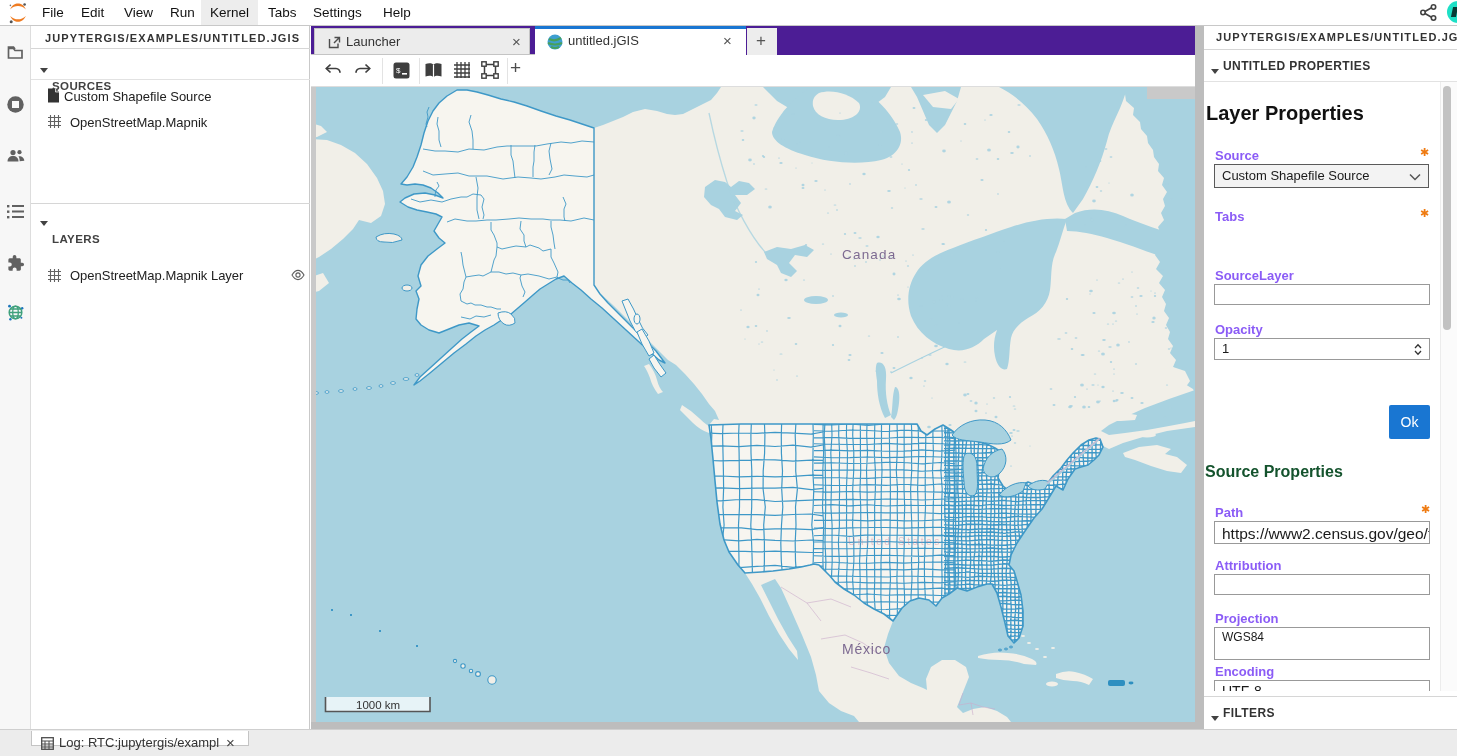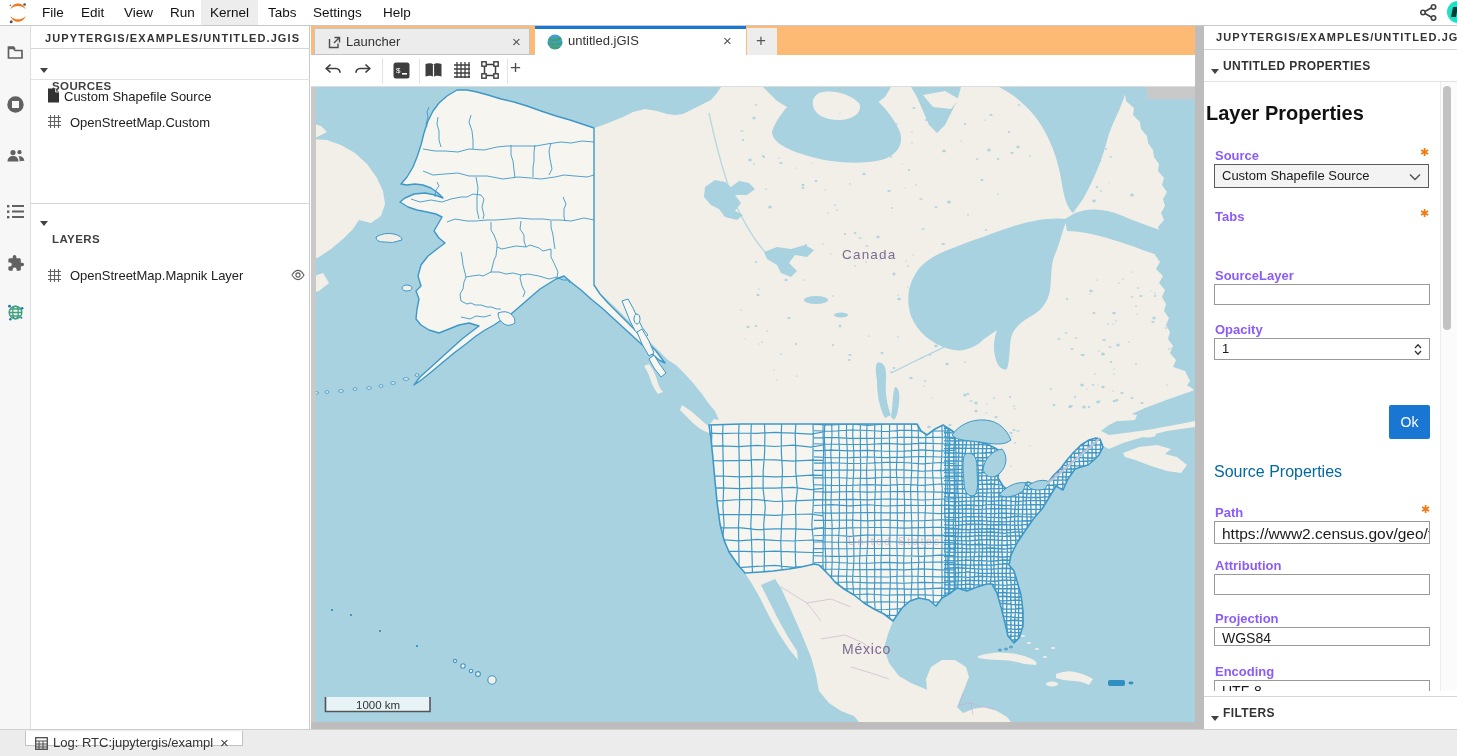--- a/index.html
+++ b/index.html
@@ -6,21 +6,21 @@
 html,body { width:1457px; height:756px; overflow:hidden; font-family:"Liberation Sans", sans-serif; background:#fff; }
 .abs { position:absolute; }
 #menubar { left:0; top:0; width:1457px; height:26px; background:#fff; border-bottom:1px solid #c8c8c8; z-index:30; }
 .menuitem { position:absolute; top:0; height:25px; line-height:25px; font-size:13.5px; color:#111; }
 #activitybar { left:0; top:26px; width:31px; height:703px; background:#f7f7f7; border-right:1px solid #ddd; z-index:20; }
 #leftpanel { left:31px; top:26px; width:279px; height:703px; background:#fff; border-right:1px solid #c9c9c9; z-index:10; }
 #dock { left:311px; top:26px; width:884px; height:703px; background:#bdbdbd; }
 #splitter { left:1195px; top:26px; width:9px; height:703px; background:#bdbdbd; }
 #rightpanel { left:1204px; top:26px; width:253px; height:703px; background:#fff; overflow:hidden; }
 #statusbar { left:0; top:729px; width:1457px; height:27px; background:#ececec; border-top:1px solid #cfcfcf; }
-#tabbar { left:0; top:0; width:884px; height:29px; background:#fdba74; }
+#tabbar { left:0; top:0; width:884px; height:29px; background:#4c1d95; }
 #toolbar { left:0; top:29px; width:884px; height:32px; background:#fff; border-bottom:1px solid #ddd; }
 #map { left:0; top:61px; width:884px; height:635px; background:#aad3df; overflow:hidden; }
 #mapgraybottom { left:0; top:696px; width:884px; height:7px; background:#bdbdbd; }
 .seclabel { font-weight:bold; font-size:11.5px; color:#424242; letter-spacing:0.4px;margin-top:21px; }
 .caret { display:inline-block; width:0; height:0; border-left:4px solid transparent; border-right:4px solid transparent; border-top:5px solid #424242; vertical-align:middle; }
 .itemtext { font-size:13px; color:#212121; }
 label.f { display:block; font-weight:bold; font-size:13px; color:#8b5cf6; }
 .inp { border:1px solid #999; background:#fff; font-size:13px; color:#1a1a1a; padding:2px 7px; font-family:"Liberation Sans",sans-serif; }
 .sel { border:1px solid #5a5a5a; background:#f3f3f3; font-size:13px; color:#1a1a1a; padding:2px 7px; }
 .ast { color:#ef7b12; font-size:11px; }
@@ -99,21 +99,21 @@
   <div class="abs seclabel" style="left:21px;top:33px">SOURCES</div>
   <div class="abs" style="left:0;top:53px;width:279px;border-top:1px solid #e2e2e2"></div>
   <svg class="abs" style="left:16px;top:62px" width="13" height="15" viewBox="0 0 13 15">
     <path d="M1 0.5 h7.5 l3.5 3.5 v10.5 h-11 z" fill="#333"></path>
     <path d="M8.5 0.5 v3.5 h3.5" fill="#666" stroke="#fff" stroke-width="0.7"></path>
   </svg>
   <div class="abs itemtext" style="left:33px;top:63px">Custom Shapefile Source</div>
   <svg class="abs" style="left:17px;top:89px" width="13" height="13" viewBox="0 0 13 13">
     <path d="M2.5 0 V13 M6.5 0 V13 M10.5 0 V13 M0 2.5 H13 M0 6.5 H13 M0 10.5 H13" stroke="#616161" stroke-width="1.1"></path>
   </svg>
-  <div class="abs itemtext" style="left:39px;top:89px">OpenStreetMap.Custom</div>
+  <div class="abs itemtext" style="left:39px;top:89px">OpenStreetMap.Mapnik</div>
   <div class="abs" style="left:0;top:177px;width:279px;border-top:1px solid #d6d6d6"></div>
   <div class="abs" style="left:9px;top:188px"><span class="caret"></span></div>
   <div class="abs seclabel" style="left:21px;top:186px">LAYERS</div>
   <div class="abs" style="left:0;top:185px;width:279px;height:26px"></div>
   <svg class="abs" style="left:17px;top:243px" width="13" height="13" viewBox="0 0 13 13">
     <path d="M2.5 0 V13 M6.5 0 V13 M10.5 0 V13 M0 2.5 H13 M0 6.5 H13 M0 10.5 H13" stroke="#616161" stroke-width="1.1"></path>
   </svg>
   <div class="abs itemtext" style="left:39px;top:242px">OpenStreetMap.Mapnik Layer</div>
   <svg class="abs" style="left:260px;top:243px" width="14" height="12" viewBox="0 0 14 12">
     <path d="M1 6 C3 2.6 5 1.4 7 1.4 C9 1.4 11 2.6 13 6 C11 9.4 9 10.6 7 10.6 C5 10.6 3 9.4 1 6 Z" fill="none" stroke="#5f5f5f" stroke-width="1.1"></path>
@@ -659,42 +659,42 @@
     <div class="abs inp" style="left:10px;top:199px;width:216px;height:21px"></div>
     <label class="f abs" style="left:11px;top:237px">Opacity</label>
     <div class="abs inp" style="left:10px;top:253px;width:216px;height:22px;line-height:16px">1
       <svg class="abs" style="right:4px;top:3px" width="14" height="15" viewBox="0 0 14 15">
 
         <path d="M4 6 L7 2.8 L10 6" fill="none" stroke="#333" stroke-width="1.3"></path>
         <path d="M4 9 L7 12.2 L10 9" fill="none" stroke="#333" stroke-width="1.3"></path>
       </svg>
     </div>
     <div class="abs" style="left:185px;top:320px;width:41px;height:34px;background:#1976d2;border-radius:2px;color:#fff;font-size:14px;text-align:center;line-height:34px">Ok</div>
-    <div class="abs" style="left:10px;top:378px;font-size:16px;font-weight:normal;color:#0369a1">Source Properties</div>
+    <div class="abs" style="left:1px;top:378px;font-size:16px;font-weight:bold;color:#14532d">Source Properties</div>
     <label class="f abs" style="left:11px;top:420px">Path</label>
     <div class="abs ast" style="left:217px;top:418px">✱</div>
     <div class="abs inp" style="left:10px;top:436px;width:216px;height:23px;line-height:19px;font-size:15.5px;white-space:nowrap;overflow:hidden">https://www2.census.gov/geo/tiger</div>
     <label class="f abs" style="left:11px;top:473px">Attribution</label>
     <div class="abs inp" style="left:10px;top:489px;width:216px;height:21px"></div>
     <label class="f abs" style="left:11px;top:526px">Projection</label>
-    <div class="abs inp" style="left:10px;top:542px;width:216px;height:19px;font-size:14px">WGS84</div>
+    <div class="abs inp" style="left:10px;top:542px;width:216px;height:33px;font-size:12px">WGS84</div>
     <label class="f abs" style="left:11px;top:579px">Encoding</label>
     <div class="abs inp" style="left:10px;top:595px;width:216px;height:21px;font-size:14px">UTF-8</div>
   </div>
 
   <div class="abs" style="left:236px;top:56px;width:17px;height:609px;background:#fbfbfb;border-left:1px solid #ececec"></div>
   <div class="abs" style="left:239px;top:60px;width:8px;height:244px;background:#c2c2c2;border-radius:4px"></div>
 
   <div class="abs" style="left:0;top:670px;width:253px;border-top:1px solid #d6d6d6"></div>
   <div class="abs" style="left:7px;top:683px"><span class="caret"></span></div>
   <div class="abs" style="left:19px;top:680px;font-weight:bold;font-size:12px;color:#333;letter-spacing:0.4px">FILTERS</div>
 </div>
 
 <div id="statusbar" class="abs">
-  <div class="abs" style="left:25px;top:1px;width:218px;height:15px;background:#fff;border:1px solid #c4c4c4;border-top:none">
+  <div class="abs" style="left:31px;top:1px;width:218px;height:15px;background:#fff;border:1px solid #c4c4c4;border-top:none">
     <svg class="abs" style="left:9px;top:6px" width="13" height="13" viewBox="0 0 13 13">
       <rect x="0.7" y="0.7" width="11.6" height="11.6" fill="none" stroke="#4d4d4d" stroke-width="1.3"></rect>
       <path d="M0.7 4 H12.3 M0.7 7 H12.3 M0.7 10 H12.3 M4 4 V12.3 M8 4 V12.3" stroke="#4d4d4d" stroke-width="1"></path>
     </svg>
     <div class="abs" style="left:27px;top:4px;font-size:13px;color:#333">Log: RTC:jupytergis/exampl</div>
     <div class="abs" style="left:194px;top:3px;font-size:15px;color:#444">×</div>
   </div>
 </div>
 
 </body></html>

